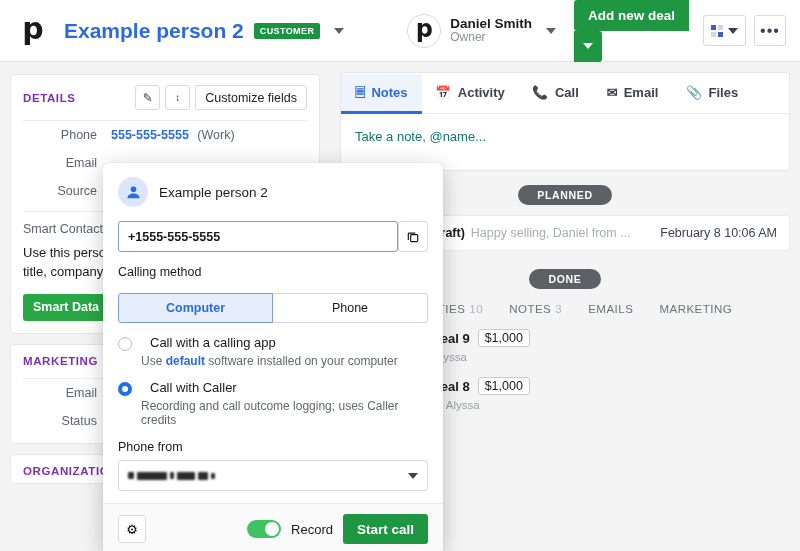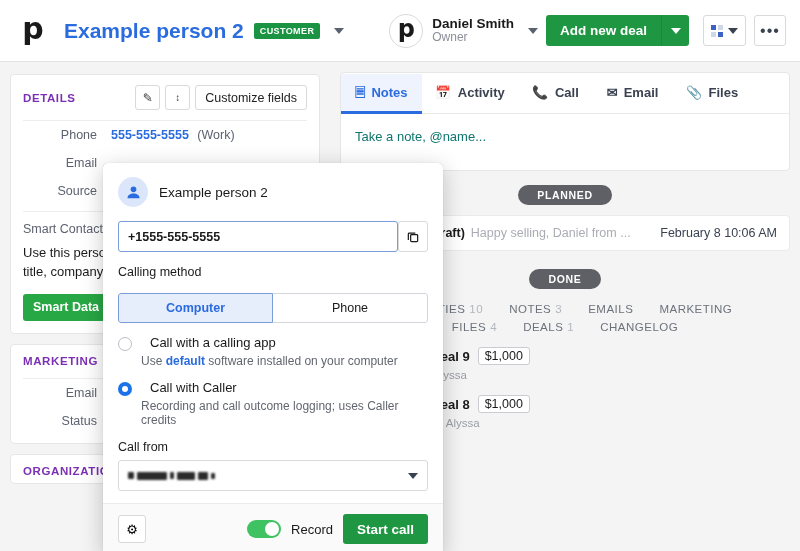--- a/index.html
+++ b/index.html
@@ -301,21 +301,21 @@
       <div class="owner-avatar">
         <span class="logo-glyph">p</span>
       </div>
       <div class="owner-text">
         <div class="owner-name">Daniel Smith</div>
         <div class="owner-role">Owner</div>
       </div>
       <div class="caret-sm"></div>
     </div>
 
-    <div style="display:flex;margin-left:8px;">
+    <div style="display:flex;margin-left:18px;flex-direction:column;">
       <button class="btn-green">Add new deal</button>
       <div class="btn-green-caret">
         <span class="caret-white"></span>
       </div>
     </div>
 
     <div class="icon-btn" style="margin-left:14px;">
       <span class="grid-ico">
         <i class="on"></i>
           <i></i>
@@ -438,31 +438,20 @@
       <span class="filter">
         <span>NOTES</span><span class="cnt">3</span>
       </span>
       <span class="filter">
         <span>EMAILS</span>
       </span>
       <span class="filter">
         <span>MARKETING</span>
       </span>
     </div>
-    <div class="filters" style="margin-top:6px">
-      <span class="filter">
-        <span>FILES</span><span class="cnt">4</span>
-      </span>
-      <span class="filter">
-        <span>DEALS</span><span class="cnt">1</span>
-      </span>
-      <span class="filter">
-        <span>CHANGELOG</span>
-      </span>
-    </div>
 
     <div class="deal-row">
       <div class="deal-line1">
         <span class="deal-pre">ted:</span>
         <span class="deal-name">Example deal 9</span>
         <span class="deal-amt">$1,000</span>
       </div>
       <div class="deal-line2">2021 12:00 AM  ·  Alyssa</div>
     </div>
 
@@ -512,21 +501,21 @@
       <div class="radio-sub">
         <span>Use </span><a href="#">default</a><span> software installed on your computer</span>
       </div>
 
       <div class="radio-row">
         <span class="radio on"></span>
         <span class="radio-main">Call with Caller</span>
       </div>
       <div class="radio-sub">Recording and call outcome logging; uses Caller credits</div>
 
-      <div class="m-label">Call from</div>
+      <div class="m-label">Phone from</div>
       <div class="select-box">
         <span class="redact">
           <b style="width:6px;height:7px"></b>
           <b style="width:30px;height:8px"></b>
           <b style="width:4px;height:7px"></b>
           <b style="width:18px;height:8px"></b>
           <b style="width:10px;height:8px"></b>
           <b style="width:4px;height:6px"></b>
         </span>
         <span class="sel-caret"></span>

